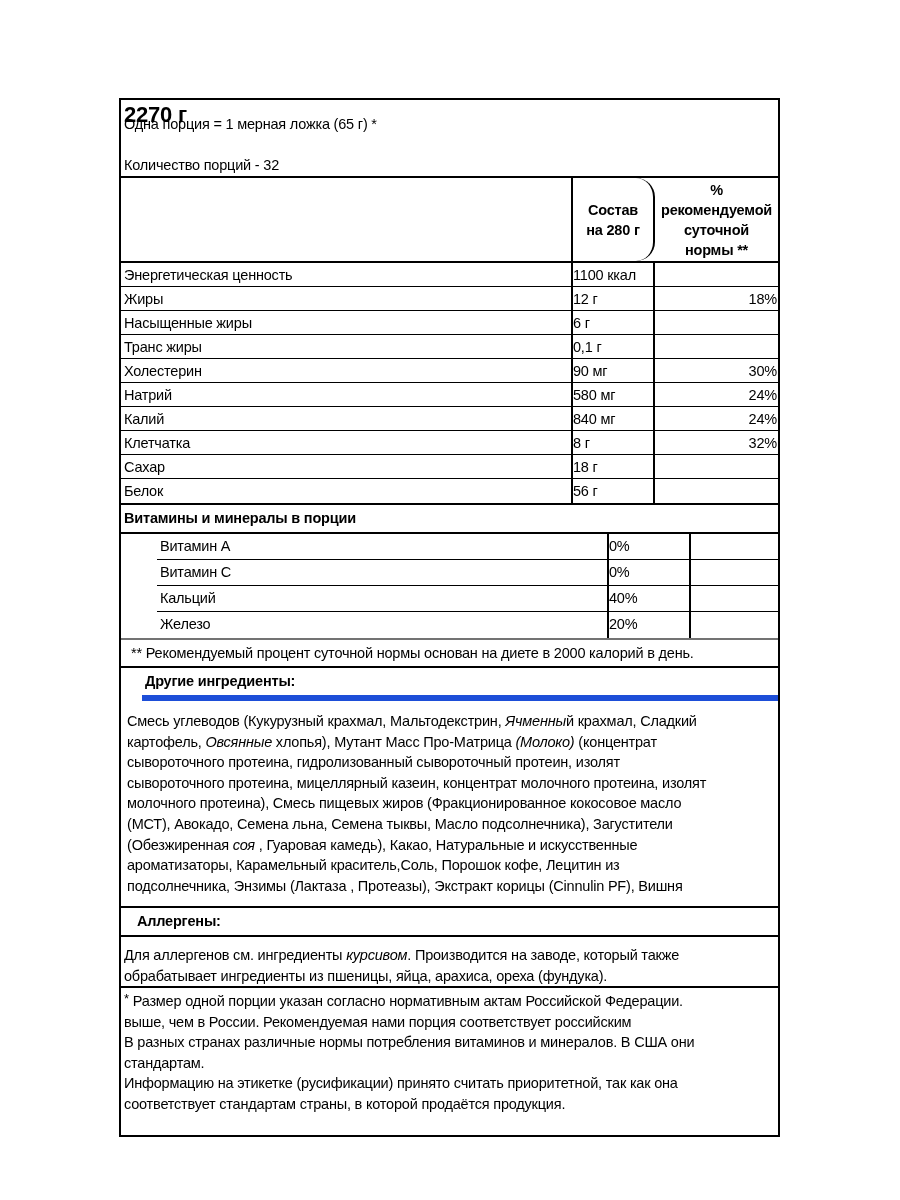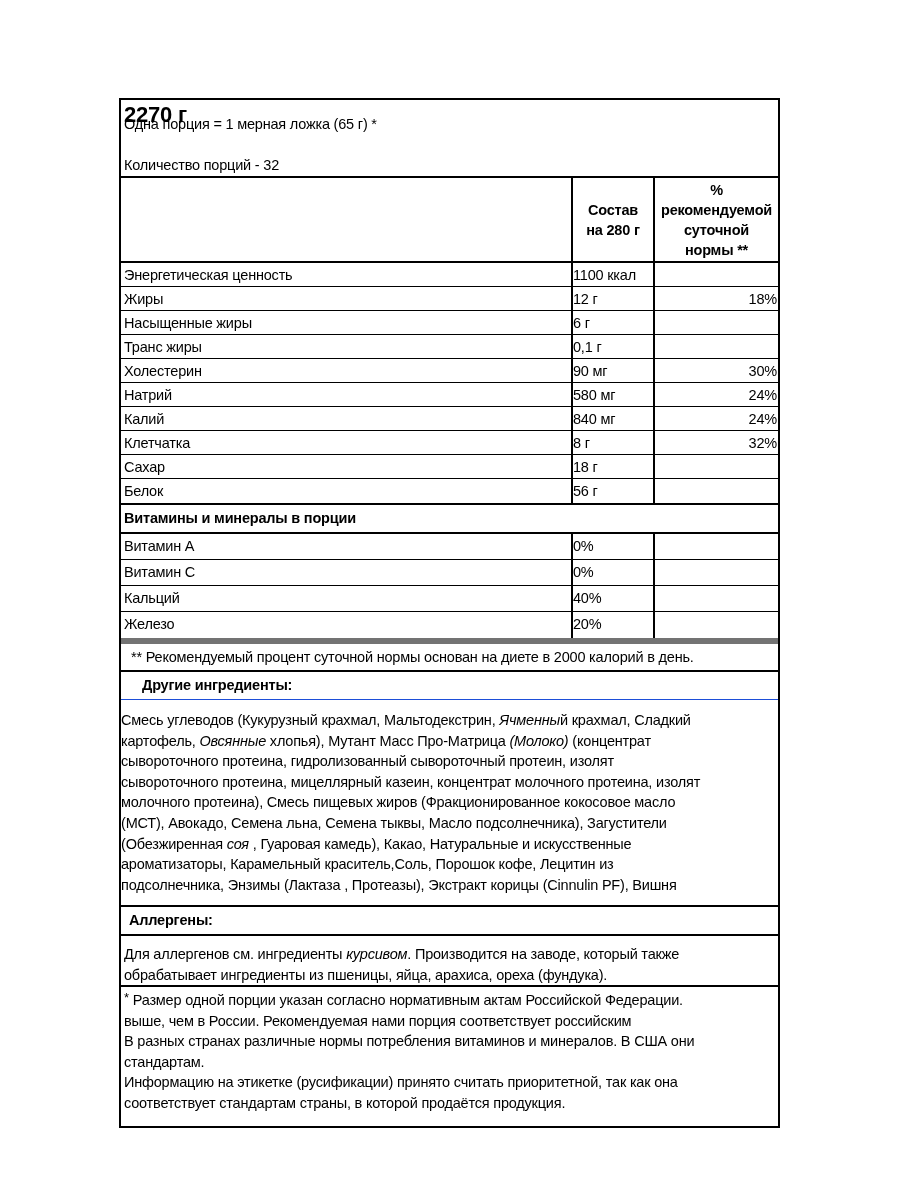--- a/index.html
+++ b/index.html
@@ -72,80 +72,82 @@
       white-space: nowrap;
     }
 
     .colhead { height: 85px; border-bottom: 2px solid #000; }
     .colhead .c1, .colhead .c2, .colhead .c3 { line-height: 20px; }
     .colhead .c2 {
       text-align: center;
       font-weight: bold;
       display: flex; align-items: center; justify-content: center;
       padding: 0;
+      border-radius: 19px;
     }
     .colhead .c3 {
       text-align: center;
       font-weight: bold;
       display: flex; flex-direction: column; justify-content: center;
       padding: 0;
     }
 
     .nutri-block { border-bottom: 2px solid #000; }
     .nutri-block .row { height: 24px; }
 
     .subhead {
       font-weight: bold;
       padding-left: 3px;
       height: 27px;
       line-height: 27px;
       border-bottom: 2px solid #000;
     }
-    .vit-block { border-bottom: 6px solid #737373; }
+    .vit-block { border-bottom: 2px solid #737373; padding-left: 36px; }
     .vit-block .row { height: 26px; }
 
     .note {
       padding-left: 10px;
       height: 26px;
       line-height: 26px;
       border-bottom: 2px solid #000;
       white-space: nowrap;
     }
     .ing-head {
       font-weight: bold;
-      padding-left: 21px;
+      padding-left: 3px;
       height: 27px;
       line-height: 27px;
-      border-bottom: 1px solid #1d4ed8;
+      border-bottom: 6px solid #1d4ed8;
+      margin-left: 21px;
     }
     .ing-text {
-      padding: 10px 0 10px 0;
+      padding: 10px 0 10px 6px;
       line-height: 20.6px;
       height: 207px;
       box-sizing: border-box;
       border-bottom: 2px solid #000;
       white-space: nowrap;
     }
     .alg-head {
       font-weight: bold;
-      padding-left: 8px;
+      padding-left: 16px;
       height: 27px;
       line-height: 27px;
       border-bottom: 2px solid #000;
     }
     .alg-text {
       padding: 8px 0 0 3px;
       line-height: 21px;
       height: 51px;
       box-sizing: border-box;
       border-bottom: 2px solid #000;
       white-space: nowrap;
     }
     .foot {
-      padding: 3px 0 12px 3px;
+      padding: 3px 0 20px 3px;
       line-height: 20.6px;
       white-space: nowrap;
     }
     .foot sup { font-size: 13px; vertical-align: 3px; line-height: 0; }
     i { font-style: italic; }
   </style>
 </head>
 <body>
 
 <div class="label">

